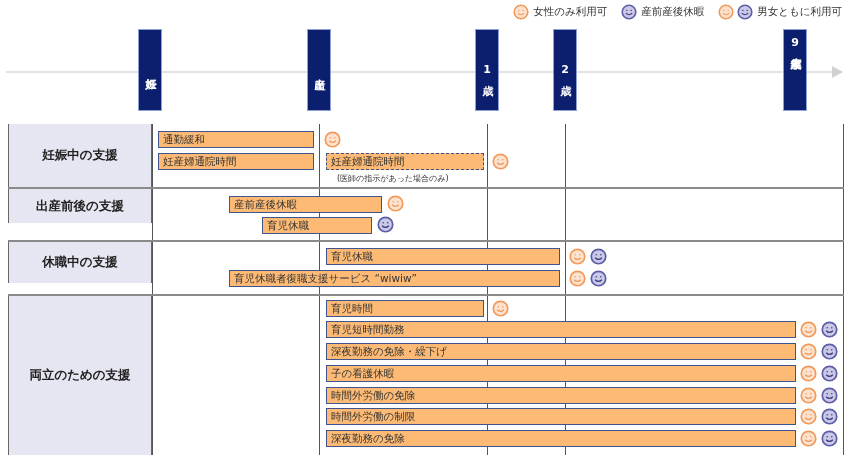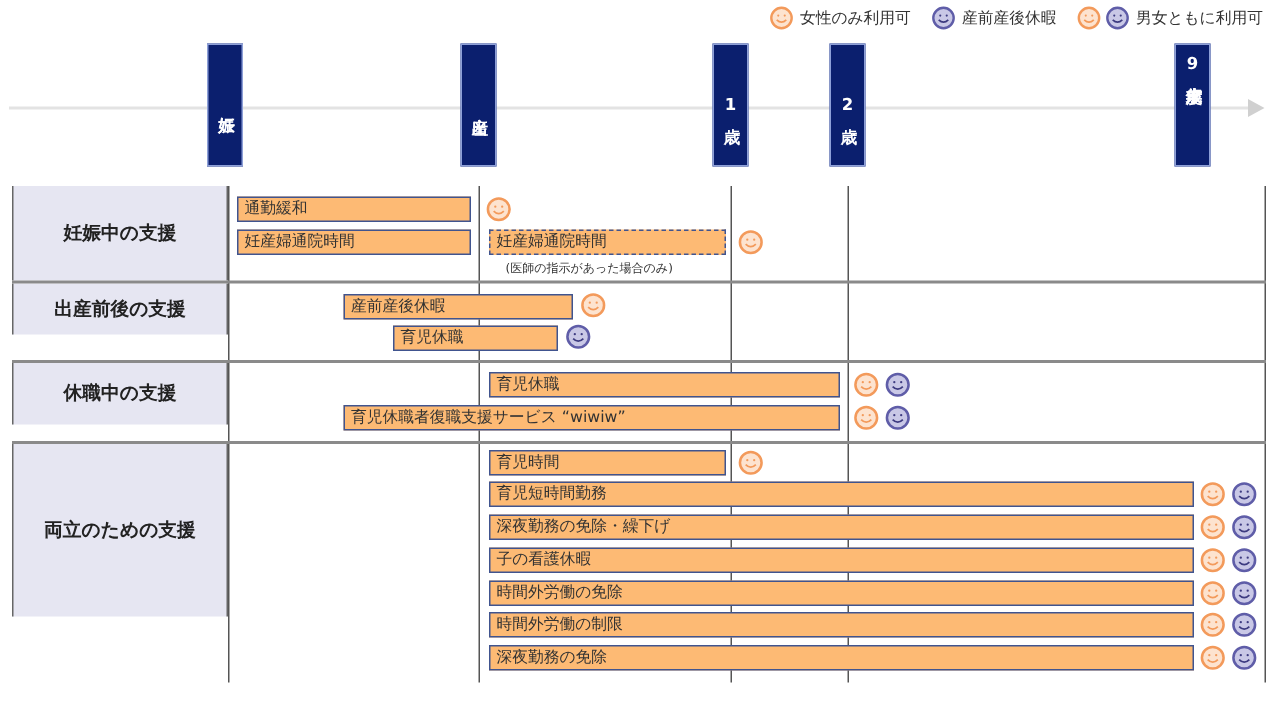--- a/index.html
+++ b/index.html
@@ -98,21 +98,21 @@
 
   <div class="cat" style="left:8px;top:124px;height:63px">
     <span>妊娠中の支援</span>
   </div>
   <div class="cat" style="left:8px;top:189px;height:34px">
     <span>出産前後の支援</span>
   </div>
   <div class="cat" style="left:8px;top:242px;height:41px">
     <span>休職中の支援</span>
   </div>
-  <div class="cat" style="left:8px;top:296px;height:115px">
+  <div class="cat" style="left:8px;top:296px;height:159px">
     <span>両立のための支援</span>
   </div>
 
   <div class="hline" style="left:8px;top:187px;width:836px"></div>
   <div class="hline" style="left:8px;top:240px;width:836px"></div>
   <div class="hline" style="left:8px;top:294px;width:836px"></div>
 
   <div class="bar" style="left:158px;top:131px;width:156px">
     <span>通勤緩和</span>
   </div>

